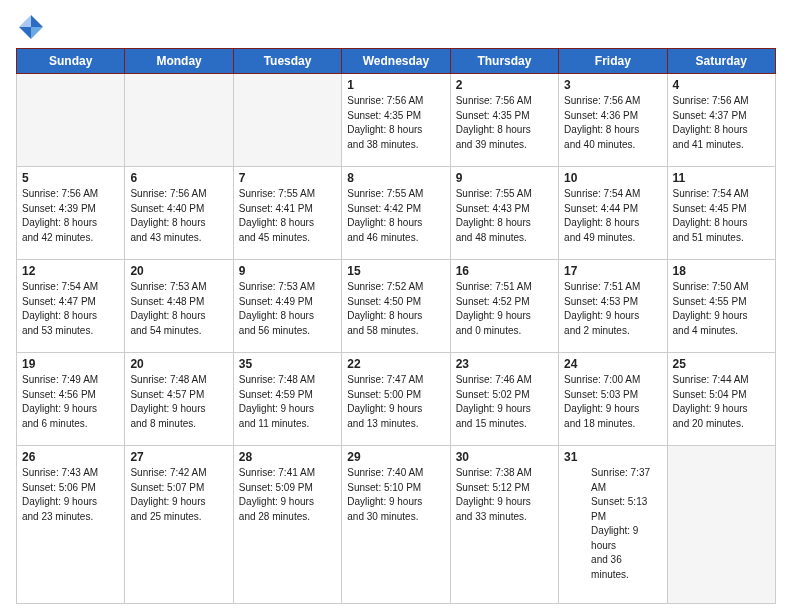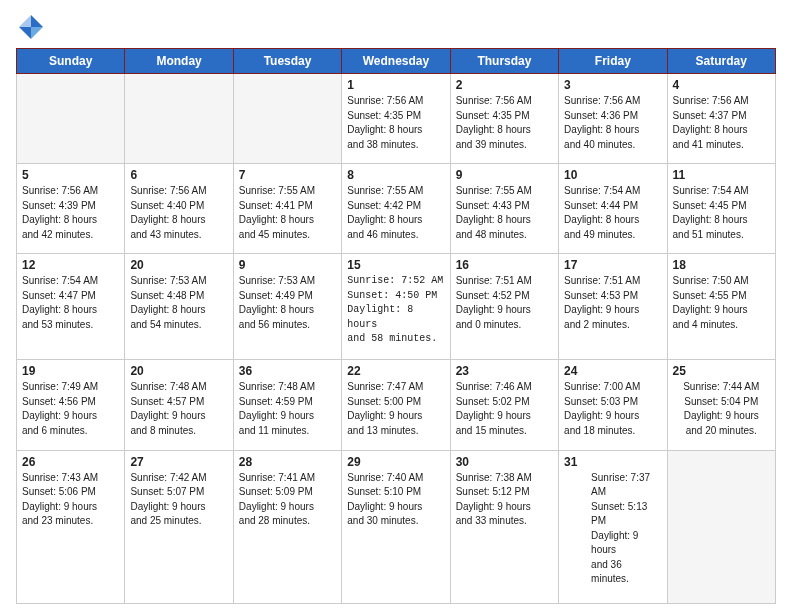--- a/index.html
+++ b/index.html
@@ -234,21 +234,21 @@
           </td>
           <td>
             <span class="day-number">9</span>
             <div class="day-info" style="white-space: pre-line;">Sunrise: 7:53 AM
 Sunset: 4:49 PM
 Daylight: 8 hours
 and 56 minutes.</div>
           </td>
           <td>
             <span class="day-number">15</span>
-            <div class="day-info" style="white-space: pre-line; font-family: Liberation Mono, monospace;">Sunrise: 7:52 AM
+            <div class="day-info" style="white-space: pre-line;">Sunrise: 7:52 AM
 Sunset: 4:50 PM
 Daylight: 8 hours
 and 58 minutes.</div>
           </td>
           <td>
             <span class="day-number">16</span>
             <div class="day-info" style="white-space: pre-line;">Sunrise: 7:51 AM
 Sunset: 4:52 PM
 Daylight: 9 hours
 and 0 minutes.</div>
@@ -277,21 +277,21 @@
 and 6 minutes.</div>
           </td>
           <td>
             <span class="day-number">20</span>
             <div class="day-info" style="white-space: pre-line;">Sunrise: 7:48 AM
 Sunset: 4:57 PM
 Daylight: 9 hours
 and 8 minutes.</div>
           </td>
           <td>
-            <span class="day-number">36</span>
+            <span class="day-number">35</span>
             <div class="day-info" style="white-space: pre-line;">Sunrise: 7:48 AM
 Sunset: 4:59 PM
 Daylight: 9 hours
 and 11 minutes.</div>
           </td>
           <td>
             <span class="day-number">22</span>
             <div class="day-info" style="white-space: pre-line;">Sunrise: 7:47 AM
 Sunset: 5:00 PM
 Daylight: 9 hours
@@ -306,21 +306,21 @@
           </td>
           <td>
             <span class="day-number">24</span>
             <div class="day-info" style="white-space: pre-line;">Sunrise: 7:00 AM
 Sunset: 5:03 PM
 Daylight: 9 hours
 and 18 minutes.</div>
           </td>
           <td>
             <span class="day-number">25</span>
-            <div class="day-info" style="white-space: pre-line; text-align: center;">Sunrise: 7:44 AM
+            <div class="day-info" style="white-space: pre-line;">Sunrise: 7:44 AM
 Sunset: 5:04 PM
 Daylight: 9 hours
 and 20 minutes.</div>
           </td>
         </tr>
         <tr>
           <td class="last-row">
             <span class="day-number">26</span>
             <div class="day-info" style="white-space: pre-line;">Sunrise: 7:43 AM
 Sunset: 5:06 PM

